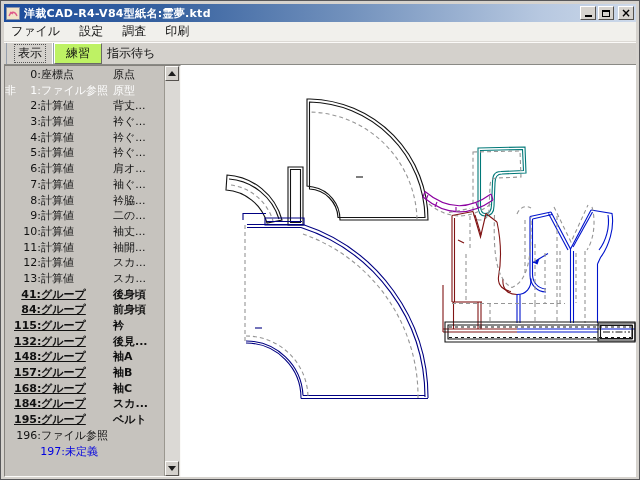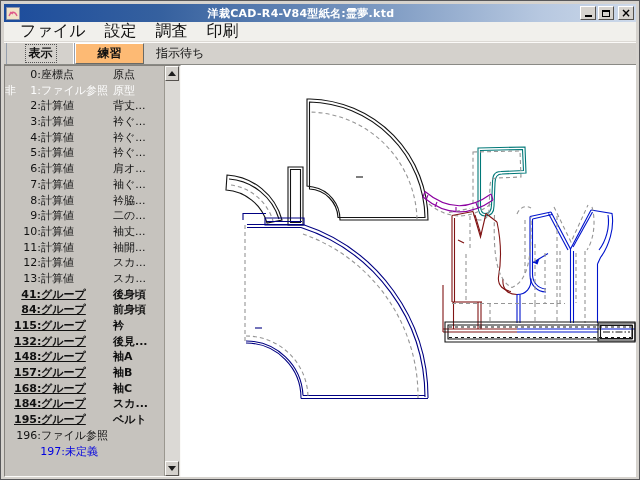--- a/index.html
+++ b/index.html
@@ -7,44 +7,44 @@
     width:640px;height:480px;box-sizing:border-box;position:relative;
     border:1px solid #58585a;padding:3px;background:#d6d3ce;
     font-family:"DejaVu Sans","Liberation Sans",sans-serif;
     -webkit-font-smoothing:none;
   }
   
   .titlebar{height:18px;display:flex;align-items:center;padding:0 2px;
     background:linear-gradient(90deg,#1c4c9c 0%,#36619f 25%,#7392bd 55%,#b7c8e0 85%,#cdd9ea 100%);}
   .app-icon{width:14px;height:13px;margin-right:4px;flex:none;}
   .title{color:#fff;font-size:11px;font-weight:bold;letter-spacing:.3px;flex:1;
-    white-space:nowrap;overflow:hidden;text-align:center;}
+    white-space:nowrap;overflow:hidden;}
   .winbtn{width:16px;height:14px;background:#d6d3ce;border:1px solid;flex:none;
     border-color:#ffffff #55524e #55524e #ffffff;display:flex;align-items:center;
     justify-content:center;margin-left:2px;box-sizing:border-box;cursor:default;}
   .winbtn.close{margin-left:4px;}
   .g-min{width:7px;height:2px;background:#000;align-self:flex-end;margin-bottom:2px;}
   .g-max{width:8px;height:7px;border:1px solid #000;border-top-width:2px;box-sizing:border-box;}
   .g-close{font-size:12px;font-weight:bold;line-height:10px;color:#000;}
   
   .menubar{height:19px;background:#f1f0ec;display:flex;align-items:center;
-    font-size:16px;color:#111;padding-left:11px;border-bottom:1px solid #dcd9d4;}
+    font-size:12px;color:#111;padding-left:2px;border-bottom:1px solid #dcd9d4;}
   .menu-item{padding:1px 5px;margin-right:9px;white-space:nowrap;}
   
   .toolbar{height:23px;background:#d4d1cc;display:flex;align-items:center;
     border-top:1px solid #fbfaf8;border-bottom:1px solid #8a8a85;font-size:12px;
     box-sizing:border-box;color:#111;}
-  .tb-btn{height:21px;width:69px;display:flex;align-items:center;justify-content:center;
+  .tb-btn{height:21px;width:48px;display:flex;align-items:center;justify-content:center;
     box-sizing:border-box;border-right:1px solid #97a0ae;box-shadow:inset -1px 0 0 #fff;
-    white-space:nowrap;font-weight:bold;}
+    white-space:nowrap;}
   .tb-btn.first{border-left:1px solid #97a0ae;margin-left:2px;}
   .tb-btn.active .tb-label{outline:1px dotted #555;padding:0 3px;}
   .tb-btn.raised{border:1px solid;border-color:#ffffff #6a6a66 #6a6a66 #ffffff;
-    background:#fdba74;box-shadow:none;}
-  .status{margin-left:12px;white-space:nowrap;}
+    background:#bef264;box-shadow:none;}
+  .status{margin-left:5px;white-space:nowrap;}
   
   .main{display:flex;height:412px;}
   .listpanel{width:177px;box-sizing:border-box;background:#c6c3be;display:flex;
     border:1px solid;border-color:#84817c #fbfaf8 #fbfaf8 #84817c;}
   .rows{flex:1;overflow:hidden;padding-top:1px;}
   .row{height:15.7px;line-height:15.7px;font-size:11px;display:flex;position:relative;
     white-space:nowrap;color:#111;}
   .c-prefix{width:9px;flex:none;}
   .c-num{width:27px;flex:none;text-align:right;}
   .c-type{flex:none;}

